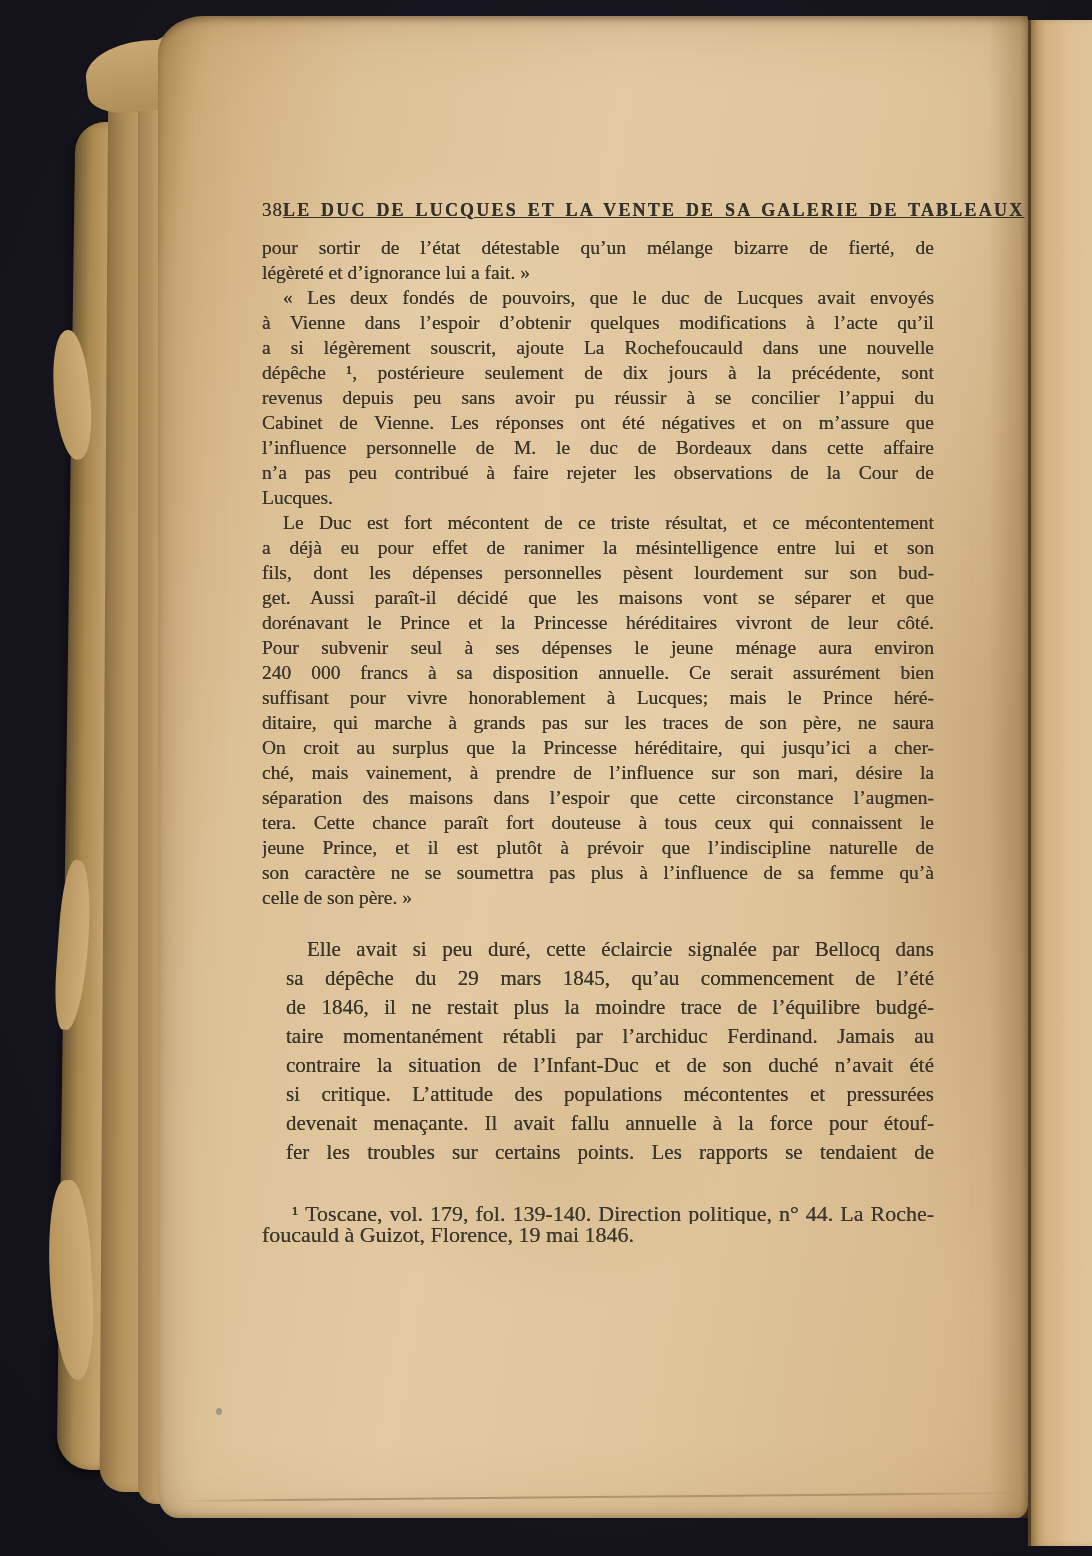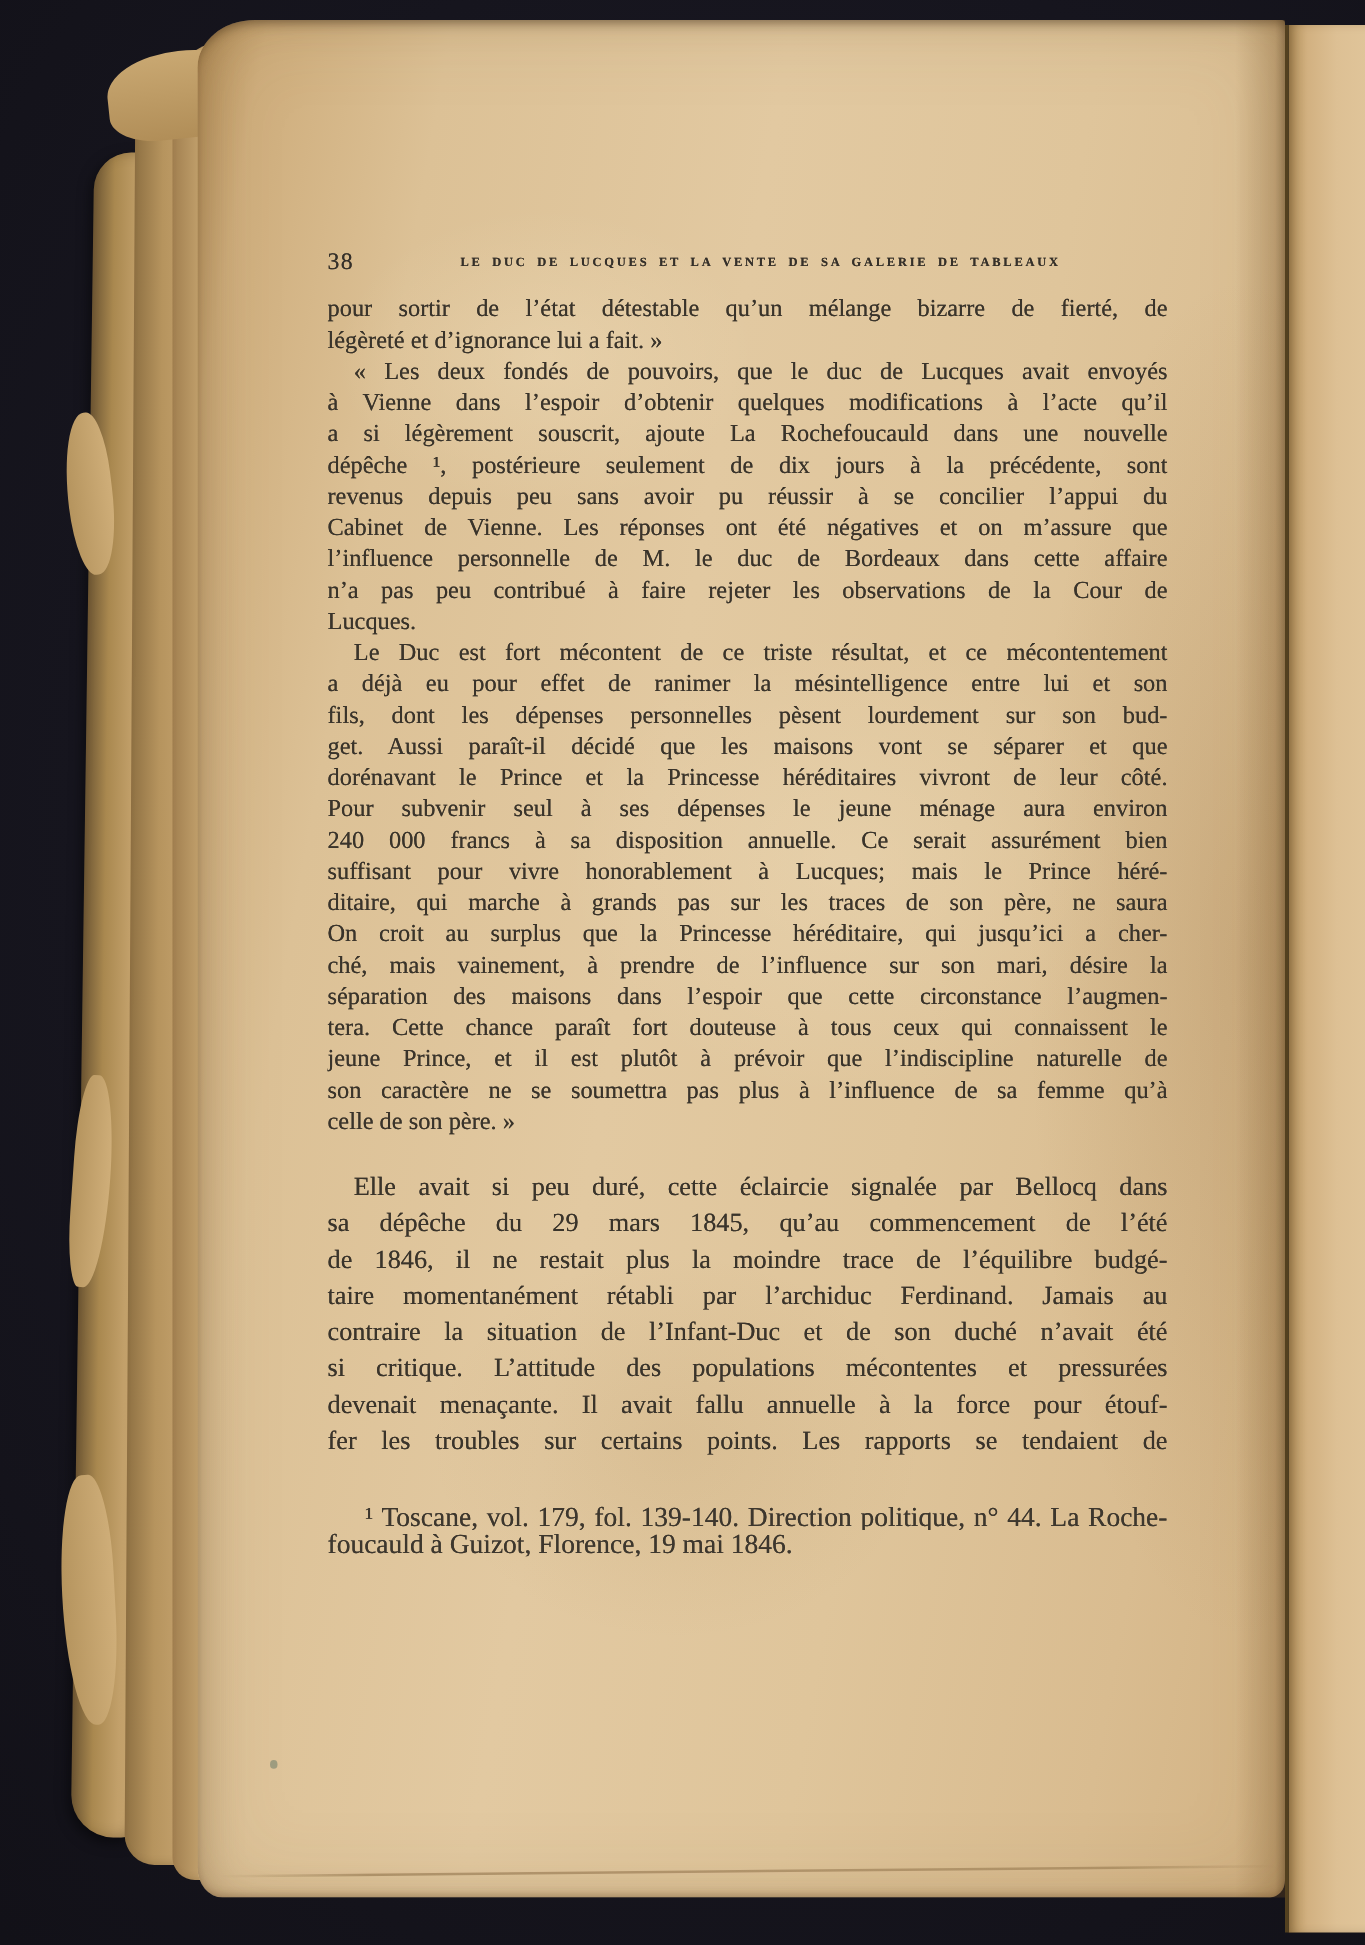--- a/index.html
+++ b/index.html
@@ -88,34 +88,34 @@
     position:absolute;left:262px;top:198px;width:672px;
     color:#3a342b;
     text-shadow:0 0 .5px rgba(52,46,38,.85);
   }
   .running-header{
     display:flex;align-items:center;height:24px;margin-bottom:13px;
     color:#35302a;
   }
   .pgnum{font-size:19px;letter-spacing:1px;}
   .running-title{
-    flex:1;text-align:center;font-size:10px;font-weight:700;
-    letter-spacing:2.2px;word-spacing:3px;white-space:nowrap;
+    flex:1;text-align:center;font-size:18px;font-weight:700;
+    letter-spacing:2.2px;word-spacing:3px;white-space:nowrap;text-decoration:underline;
   }
 
   .para{margin:0;}
   .line{
     text-align:justify;text-align-last:justify;
     overflow:hidden;white-space:nowrap0; 
   }
   .line.nj{text-align-last:left;}
   .small .line{font-size:19.5px;line-height:25px;height:25px;}
   .large .line{font-size:21px;line-height:29px;height:29px;}
   .para.indent .line:first-child{text-indent:21px;}
-  .para.large{margin-top:25px;}
+  .para.large{margin-top:25px;margin-left:24px;}
 
   .footnote{margin-top:36px;}
   .footnote .line{font-size:22px;line-height:21px;height:21px;color:#3d372e;}
   .footnote.indent .line:first-child{text-indent:30px;}
 </style>
 </head>
 <body>
 
 <div id="canvas">
 

